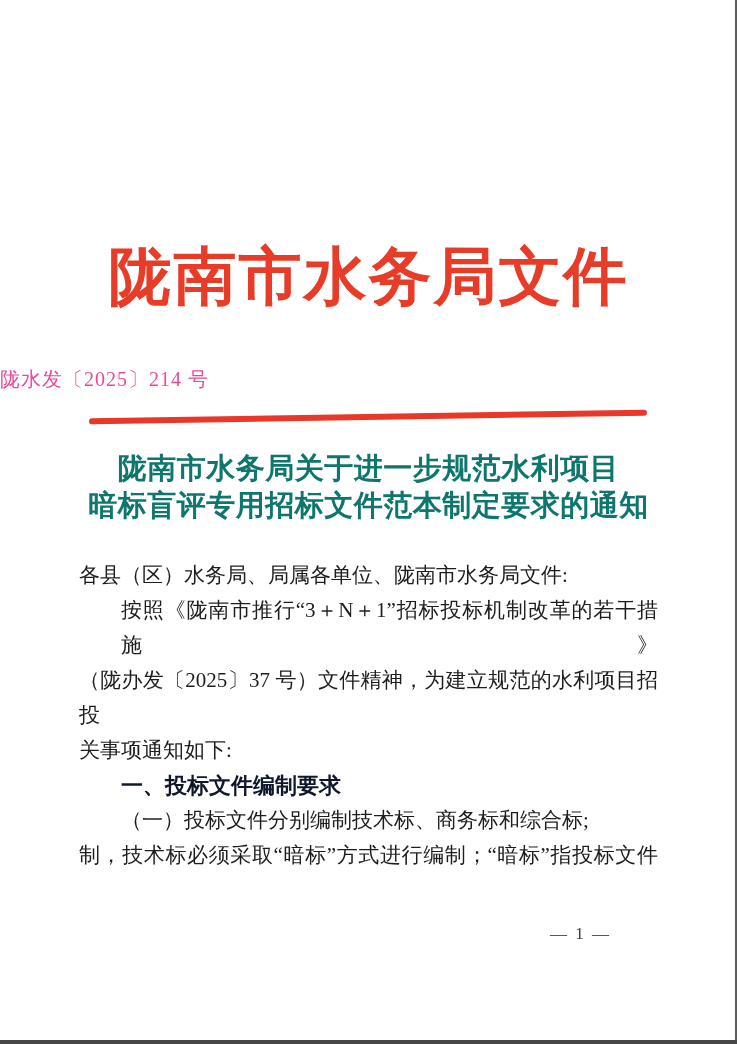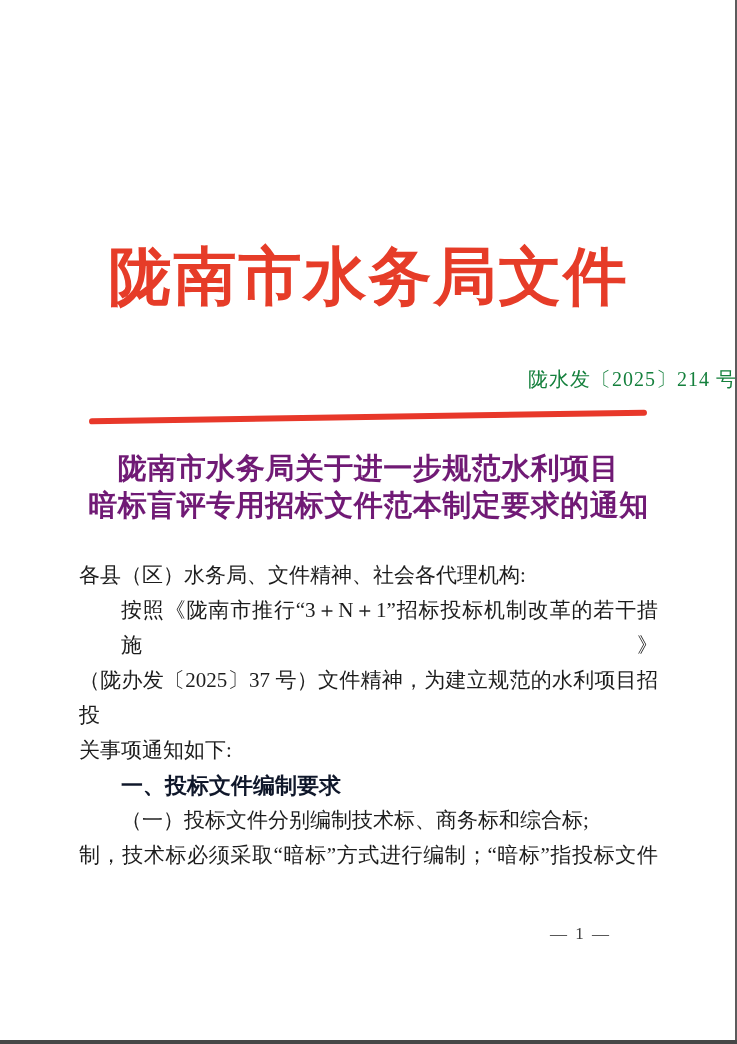--- a/index.html
+++ b/index.html
@@ -45,24 +45,24 @@
     letter-spacing: 2px;
     color: #e63c28;
     white-space: nowrap;
   }
   
   .doc-number {
     position: absolute;
     top: 363px;
     left: 0;
     width: 100%;
-    text-align: right;
+    text-align: left;
     font-size: 20px;
     line-height: 32px;
-    color: #15803d;
+    color: #ec4899;
     letter-spacing: 1px;
   }
   
   .red-line {
     position: absolute;
     top: 414px;
     left: 89px;
     width: 558px;
     height: 6px;
     background: #e8382a;
@@ -72,21 +72,21 @@
   
   .doc-title {
     position: absolute;
     top: 450px;
     left: 0;
     width: 100%;
     text-align: center;
     font-weight: bold;
     font-size: 29px;
     line-height: 37px;
-    color: #701a75;
+    color: #0f766e;
     letter-spacing: 0.5px;
   }
   
   .body-text {
     position: absolute;
     top: 558px;
     left: 79px;
     width: 579px;
     font-size: 21px;
     line-height: 35px;
@@ -133,21 +133,21 @@
   <div class="doc-number">陇水发〔2025〕214 号</div>
 
   <div class="red-line"></div>
 
   <div class="doc-title">
     <div>陇南市水务局关于进一步规范水利项目</div>
     <div>暗标盲评专用招标文件范本制定要求的通知</div>
   </div>
 
   <div class="body-text">
-    <div class="body-line">各县（区）水务局、文件精神、社会各代理机构:</div>
+    <div class="body-line">各县（区）水务局、局属各单位、陇南市水务局文件:</div>
     <div class="body-line indent full">按照《陇南市推行“3＋N＋1”招标投标机制改革的若干措施》</div>
     <div class="body-line full">（陇办发〔2025〕37 号）文件精神，为建立规范的水利项目招投</div>
     <div class="body-line">关事项通知如下:</div>
     <div class="body-line indent heading">一、投标文件编制要求</div>
     <div class="body-line indent">（一）投标文件分别编制技术标、商务标和综合标;</div>
     <div class="body-line full">制，技术标必须采取“暗标”方式进行编制；“暗标”指投标文件</div>
   </div>
 
   <div class="page-number">— 1 —</div>
 

